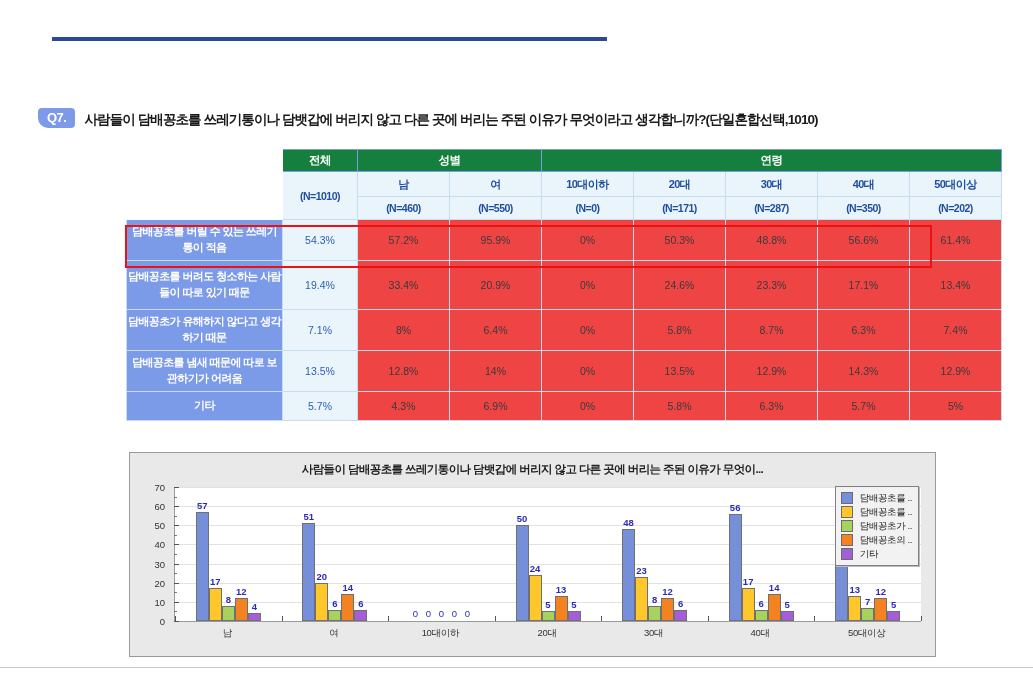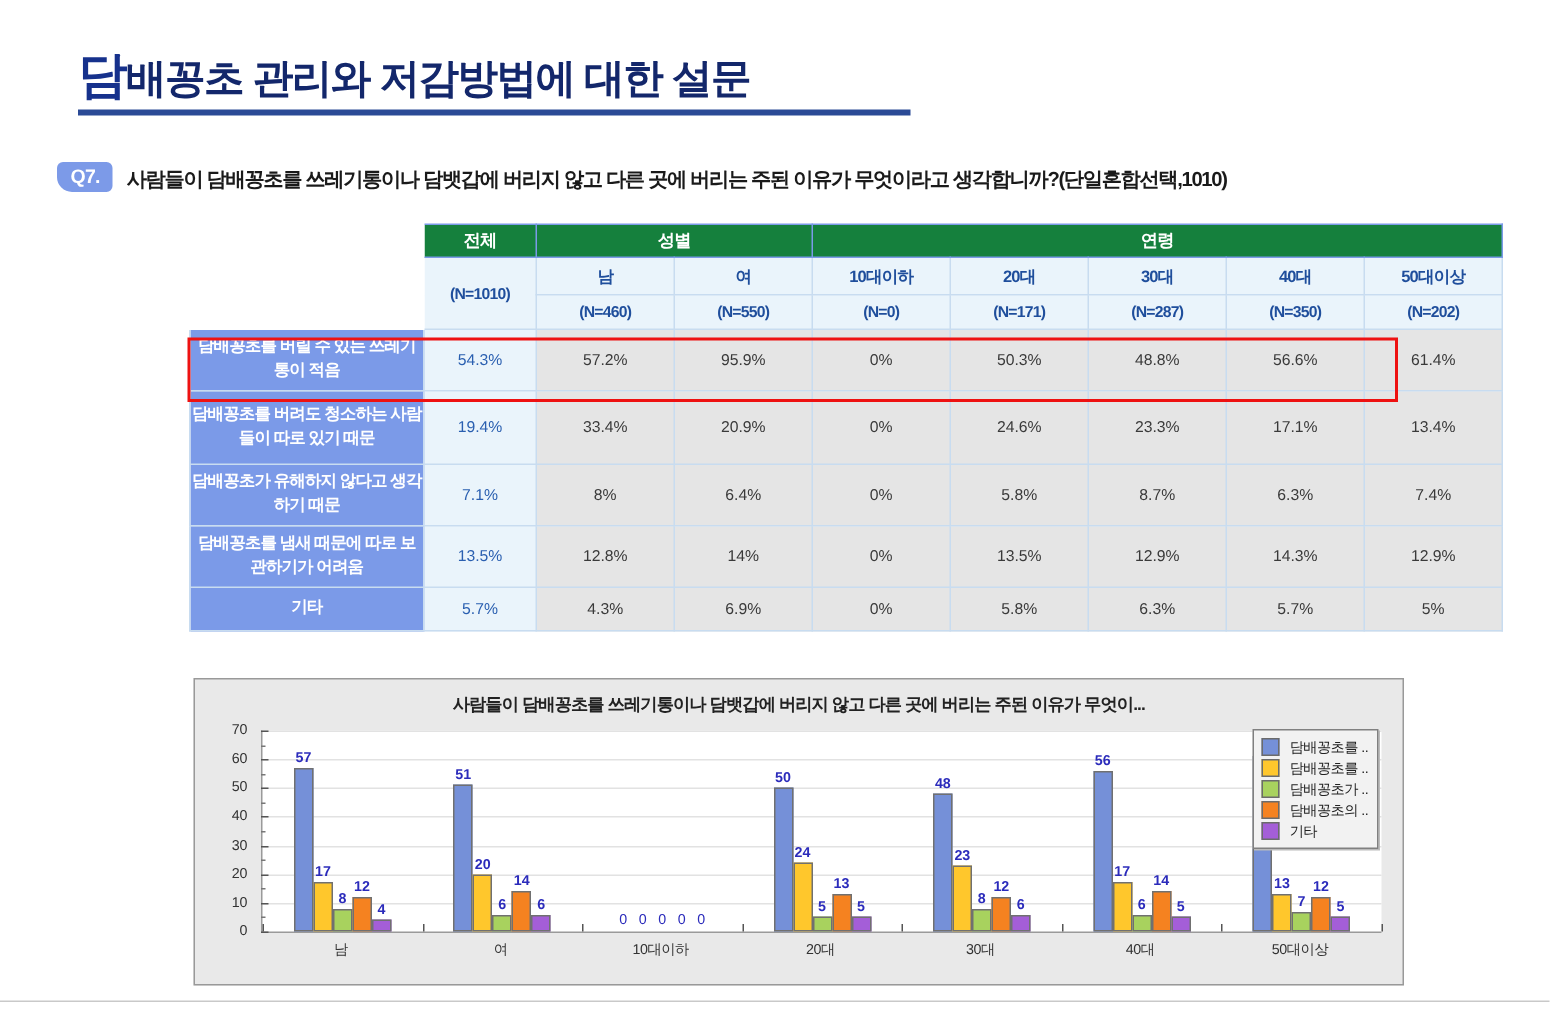--- a/index.html
+++ b/index.html
@@ -123,21 +123,21 @@
     letter-spacing: -0.6px;
     line-height: 1.45;
     padding: 3px 6px;
   }
   .cell-total {
     background: #eaf4fb;
     color: #2a5fb0;
     font-size: 10.5px;
   }
   .cell-data {
-    background: #e5e5e5;
+    background: #ef4444;
     color: #3a3a3a;
     font-size: 10.5px;
   }
   .r1 td { height: 40px; }
   .r2 td { height: 48px; }
   .r3 td { height: 40px; }
   .r4 td { height: 40px; }
   .r5 td { height: 28px; }
 
   #highlight-box {
@@ -292,21 +292,20 @@
     right: 0;
     top: 667px;
     height: 1px;
     background: #c9c9c9;
   }
 </style>
 </head>
 <body>
 
 <div id="title-block">
-  <div id="page-title"><span class="lead">담</span><span>배꽁초 관리와 저감방법에 대한 설문</span></div>
   <div id="title-rule"></div>
 </div>
 
 <div id="question-block">
   <span id="q-badge">Q7.</span><span id="q-text">사람들이 담배꽁초를 쓰레기통이나 담뱃갑에 버리지 않고 다른 곳에 버리는 주된 이유가 무엇이라고 생각합니까?(단일혼합선택,1010)</span>
 </div>
 
 <table id="survey-table">
   <thead>
     <tr>

